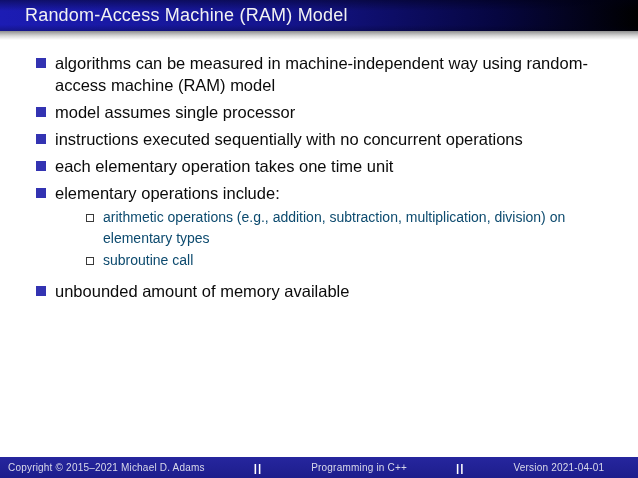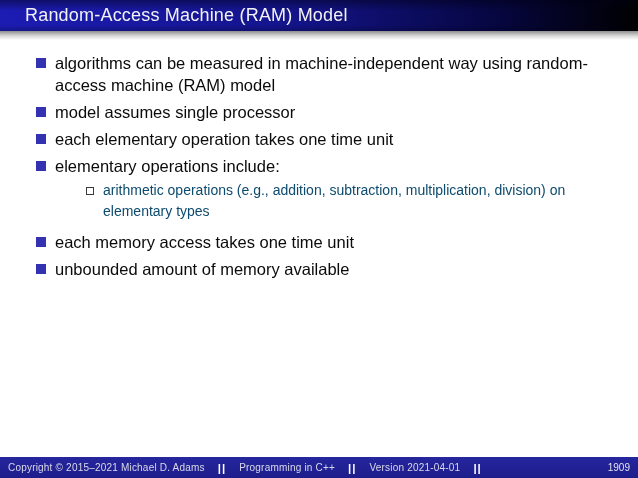--- a/index.html
+++ b/index.html
@@ -93,20 +93,21 @@
     width: 638px;
     height: 21px;
     background: linear-gradient(to bottom, #26269e 0%, #1d1d8c 100%);
     display: flex;
     align-items: center;
     font-size: 10px;
     color: #d9d9ea;
     box-sizing: border-box;
     padding: 0 8px;
     white-space: nowrap;
+    gap: 36px;
   }
   .footer .seg { letter-spacing: 0.2px; }
   .footer .sep {
     color: #ffffff;
     font-weight: bold;
     font-size: 11.5px;
     margin: 0 13px;
     letter-spacing: 1px;
   }
   .footer .page {
@@ -130,45 +131,49 @@
       <li>
         <span class="sq"></span>
         <span class="li-body">algorithms can be measured in machine-independent way using random-access machine (RAM) model</span>
       </li>
 
       <li>
         <span class="sq"></span>
         <span class="li-body">model assumes single processor</span>
       </li>
 
+      <li>
+        <span class="sq"></span>
+        <span class="li-body">instructions executed sequentially with no concurrent operations</span>
+      </li>
 
 
       <li>
         <span class="sq"></span>
         <span class="li-body">each elementary operation takes one time unit</span>
       </li>
 
       <li>
         <span class="sq"></span>
         <span class="li-body">
           <span>elementary operations include:</span>
           <ul class="l2">
             <li>
               <span class="hsq"></span>
               <span class="li-body">arithmetic operations (e.g., addition, subtraction, multiplication, division) on elementary types</span>
             </li>
+            <li>
+              <span class="hsq"></span>
+              <span class="li-body">subroutine call</span>
+            </li>
           </ul>
         </span>
       </li>
 
 
-      <li>
-        <span class="sq"></span>
-        <span class="li-body">each memory access takes one time unit</span>
-      </li>
 
       <li>
         <span class="sq"></span>
         <span class="li-body">unbounded amount of memory available</span>
       </li>
 
     </ul>
   </div>
 
   <div class="footer">

